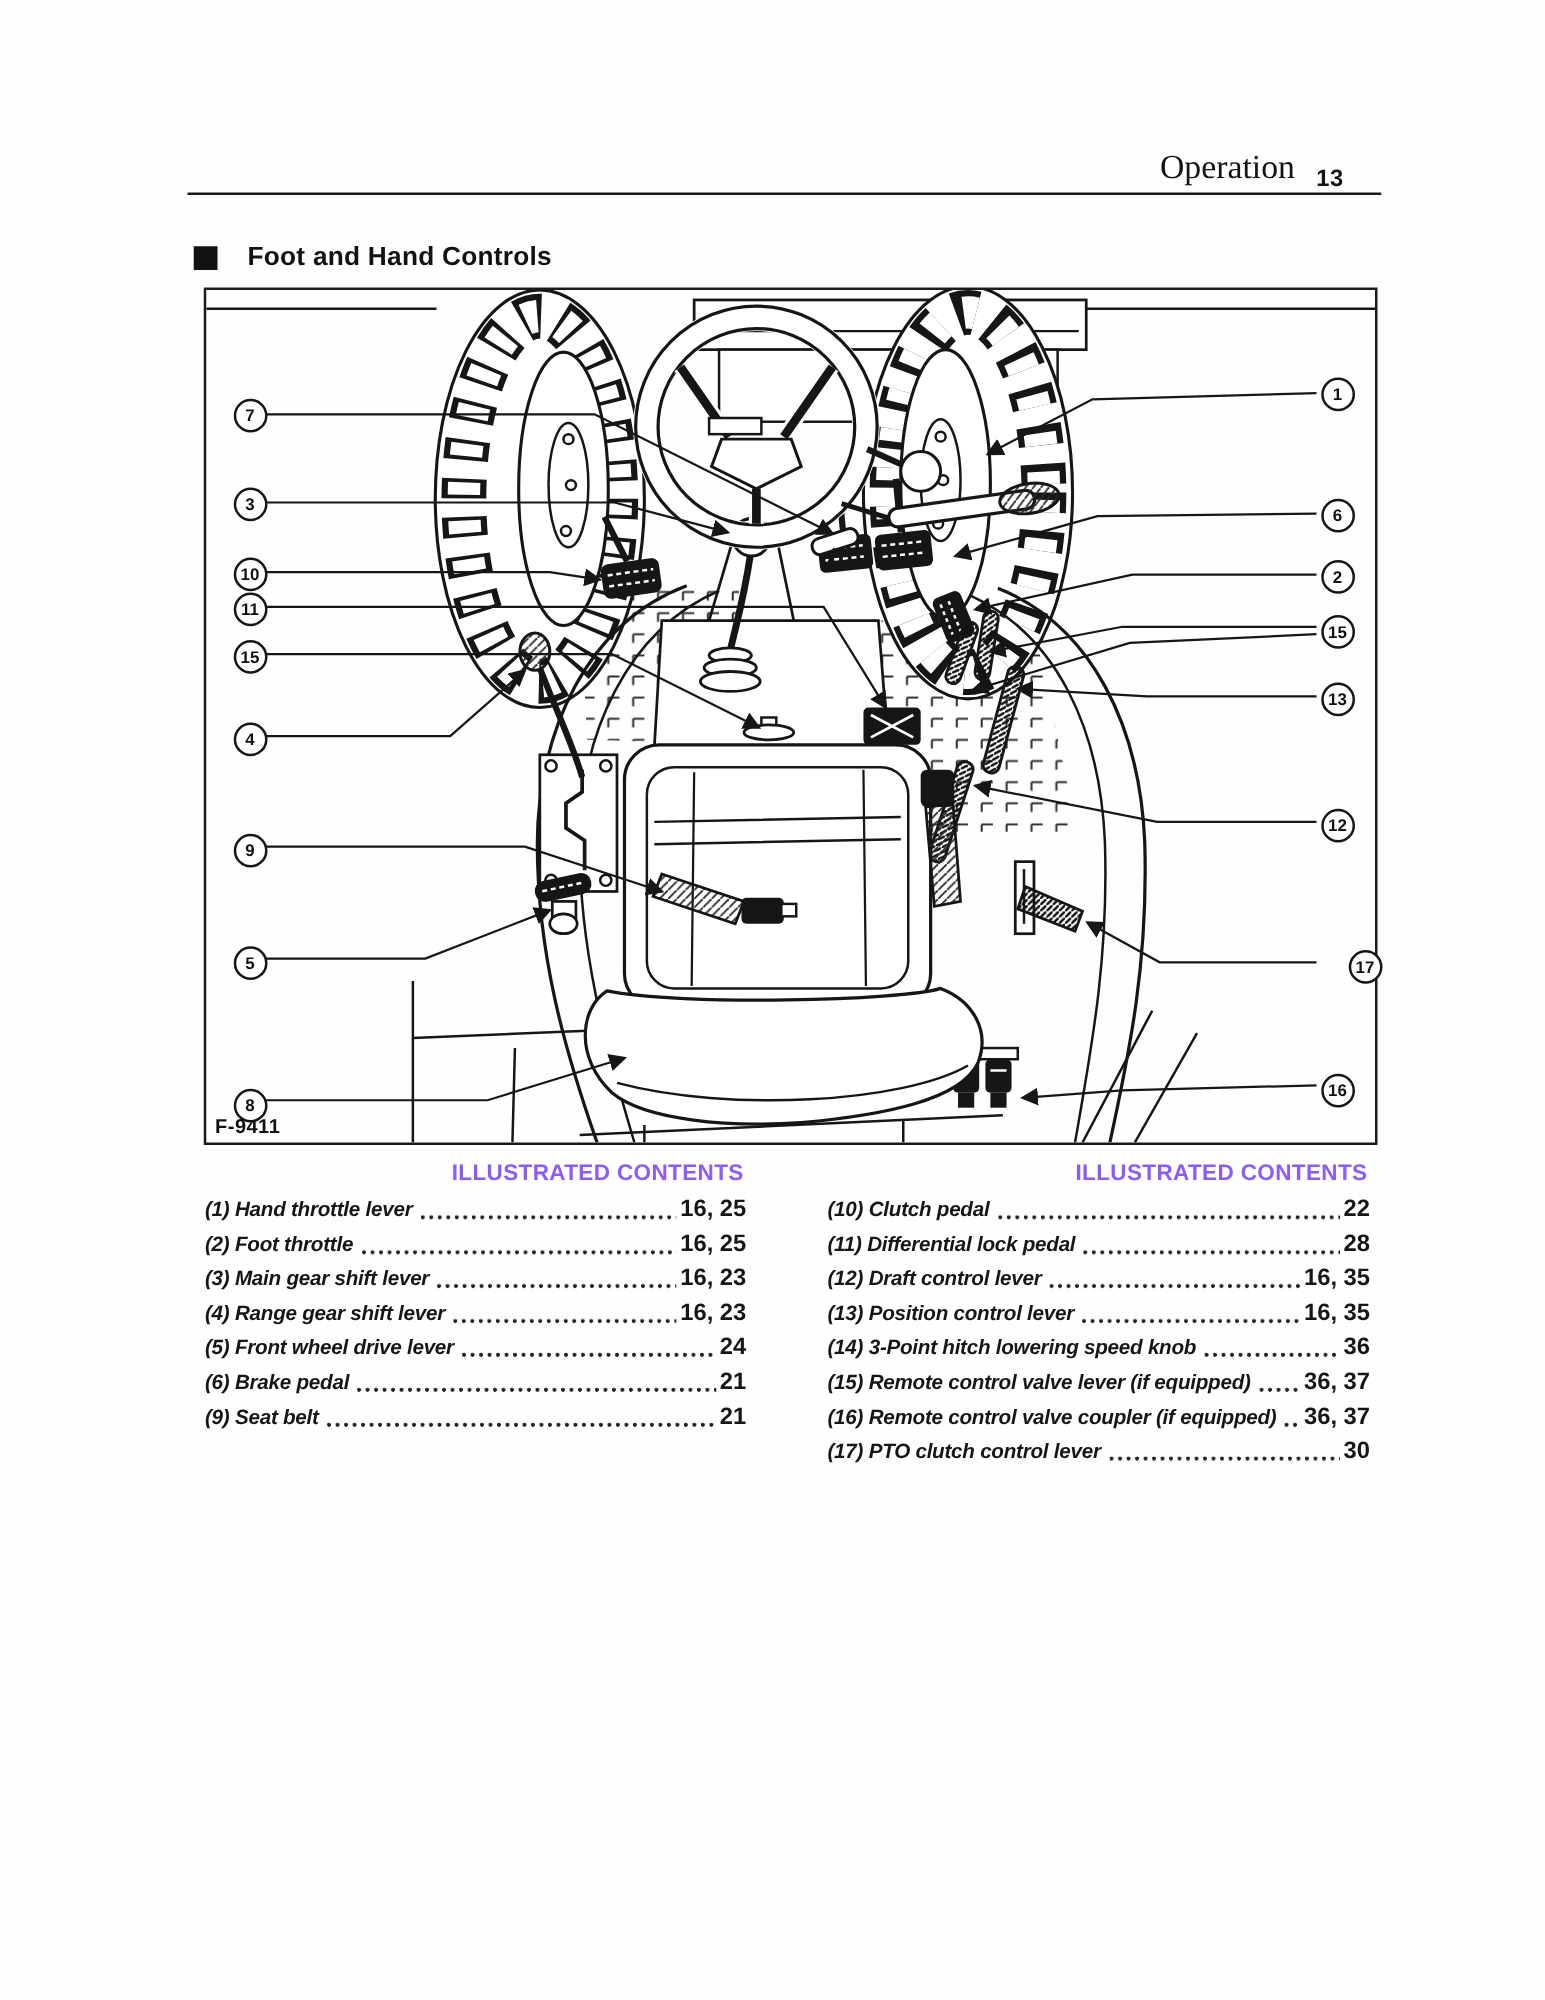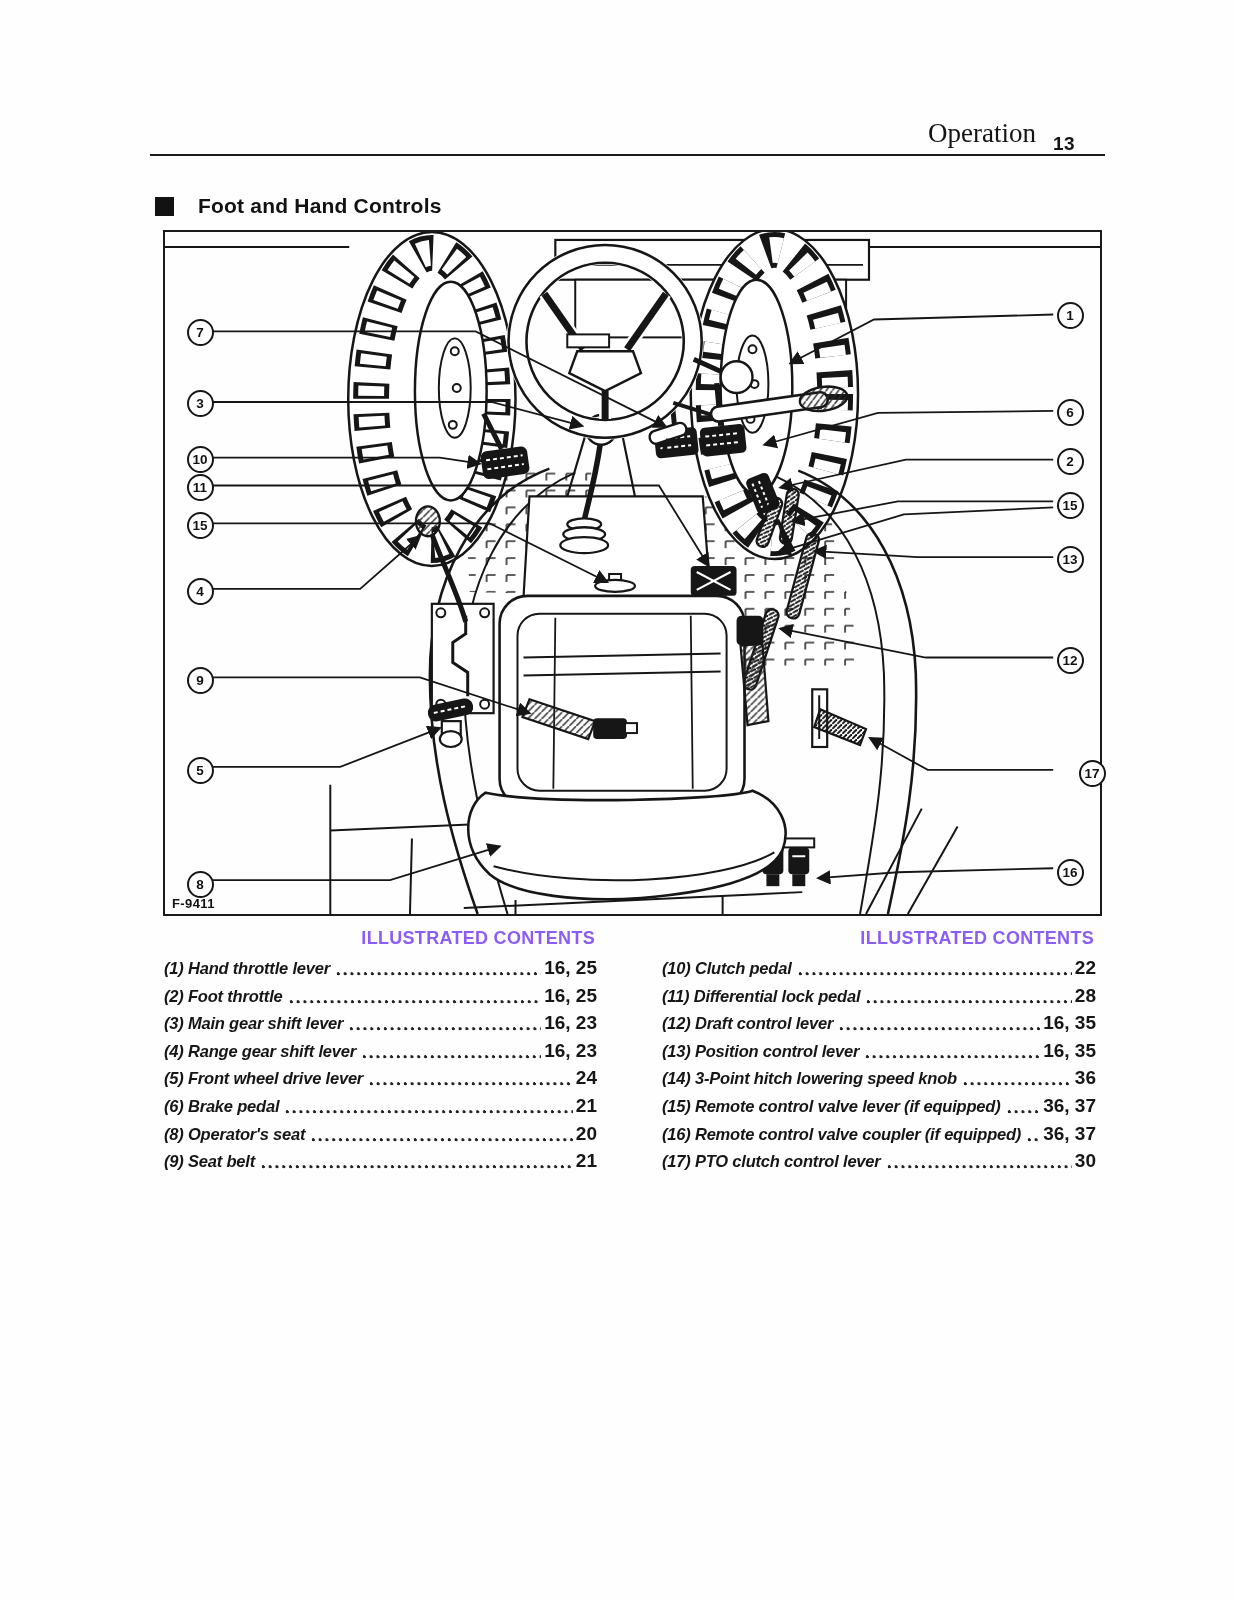--- a/index.html
+++ b/index.html
@@ -29,21 +29,21 @@
     position:absolute;left:163px;top:230px;width:939px;height:686px;
     border:2px solid #1a1a1a;box-sizing:border-box;background:#fefefe;
   }
   .figure svg{position:absolute;left:0;top:0;width:100%;height:100%;}
   .callout{
     position:absolute;width:27px;height:27px;border:2px solid #161616;border-radius:50%;
     background:#fff;box-sizing:border-box;display:flex;align-items:center;justify-content:center;
     font-size:13.5px;font-weight:bold;color:#111;z-index:3;
   }
   .figcode{
-    position:absolute;left:7px;bottom:3px;font-size:13px;font-weight:bold;
+    position:absolute;left:7px;bottom:3px;font-size:16px;font-weight:bold;
     letter-spacing:.4px;color:#111;
   }
   
   .toc{position:absolute;top:928px;}
   .toc-left{left:164px;width:433px;}
   .toc-right{left:662px;width:434px;}
   .toc-h{
     text-align:right;font-size:18px;font-weight:bold;color:#8b5cf6;
     letter-spacing:.3px;margin-bottom:9px;padding-right:2px;
   }
@@ -344,25 +344,20 @@
     <span class="toc-pages">24</span>
   </div>
 
   <div class="toc-row">
     <span class="toc-label">(6) Brake pedal</span>
     <span class="toc-leader"></span>
     <span class="toc-pages">21</span>
   </div>
 
 
-  <div class="toc-row">
-    <span class="toc-label">(8) Operator's seat</span>
-    <span class="toc-leader"></span>
-    <span class="toc-pages">20</span>
-  </div>
 
   <div class="toc-row">
     <span class="toc-label">(9) Seat belt</span>
     <span class="toc-leader"></span>
     <span class="toc-pages">21</span>
   </div>
 </div>
   </div>
 
   <div class="toc toc-right">

